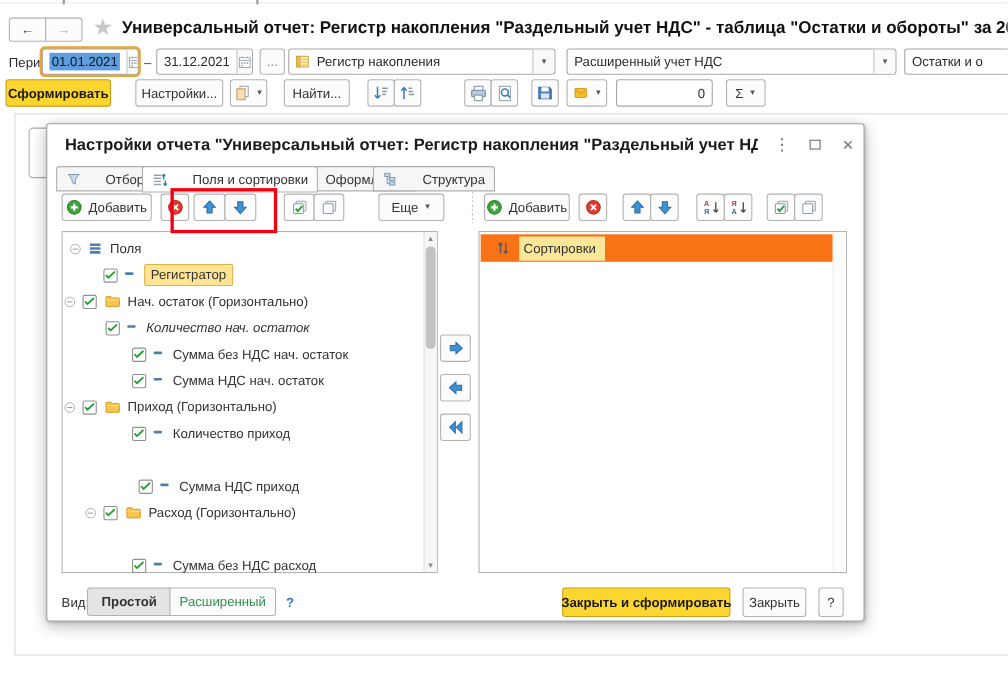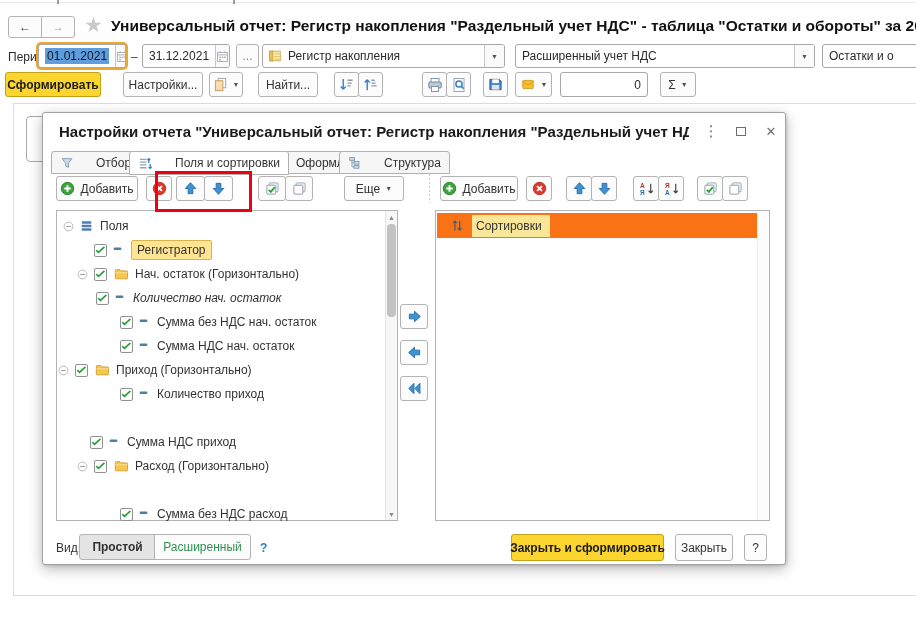--- a/index.html
+++ b/index.html
@@ -476,21 +476,21 @@
             </svg>
           </span>
         </span>
         <span class="ic">
           <svg width="12" height="12" viewBox="0 0 16 16" xmlns="http://www.w3.org/2000/svg">
             <rect x="1" y="4.8" width="10" height="3.2" rx="1" fill="#4d7fa5"></rect>
           </svg>
         </span>
         <span class="chip">Регистратор</span>
       </div>
-      <div class="tree-row" style="top: 51px; padding-left: 19px;">
+      <div class="tree-row" style="top: 51px; ">
         <span class="ic">
           <svg width="11" height="11" viewBox="0 0 16 16" xmlns="http://www.w3.org/2000/svg">
             <circle cx="8" cy="8" r="6.4" fill="#fff" stroke="#9a9a9a"></circle>
             <path d="M4.6 8h6.8" stroke="#777"></path>
           </svg>
         </span>
         <span class="cbx">
           <span class="ic">
             <svg width="11" height="11" viewBox="0 0 16 16" xmlns="http://www.w3.org/2000/svg">
               <path d="M2.5 8l2.6 2.8L13 3.4" stroke="#1fa02c" stroke-width="2.4" fill="none" stroke-linecap="round"></path>
@@ -580,21 +580,21 @@
             </svg>
           </span>
         </span>
         <span class="ic">
           <svg width="12" height="12" viewBox="0 0 16 16" xmlns="http://www.w3.org/2000/svg">
             <rect x="1" y="4.8" width="10" height="3.2" rx="1" fill="#4d7fa5"></rect>
           </svg>
         </span>
         <span>Количество приход</span>
       </div>
-      <div class="tree-row" style="top: 219px; padding-left: 32px;">
+      <div class="tree-row" style="top: 219px; padding-left: 32px; margin-left: 36px;">
         <span class="cbx">
           <span class="ic">
             <svg width="11" height="11" viewBox="0 0 16 16" xmlns="http://www.w3.org/2000/svg">
               <path d="M2.5 8l2.6 2.8L13 3.4" stroke="#1fa02c" stroke-width="2.4" fill="none" stroke-linecap="round"></path>
             </svg>
           </span>
         </span>
         <span class="ic">
           <svg width="12" height="12" viewBox="0 0 16 16" xmlns="http://www.w3.org/2000/svg">
             <rect x="1" y="4.8" width="10" height="3.2" rx="1" fill="#4d7fa5"></rect>

